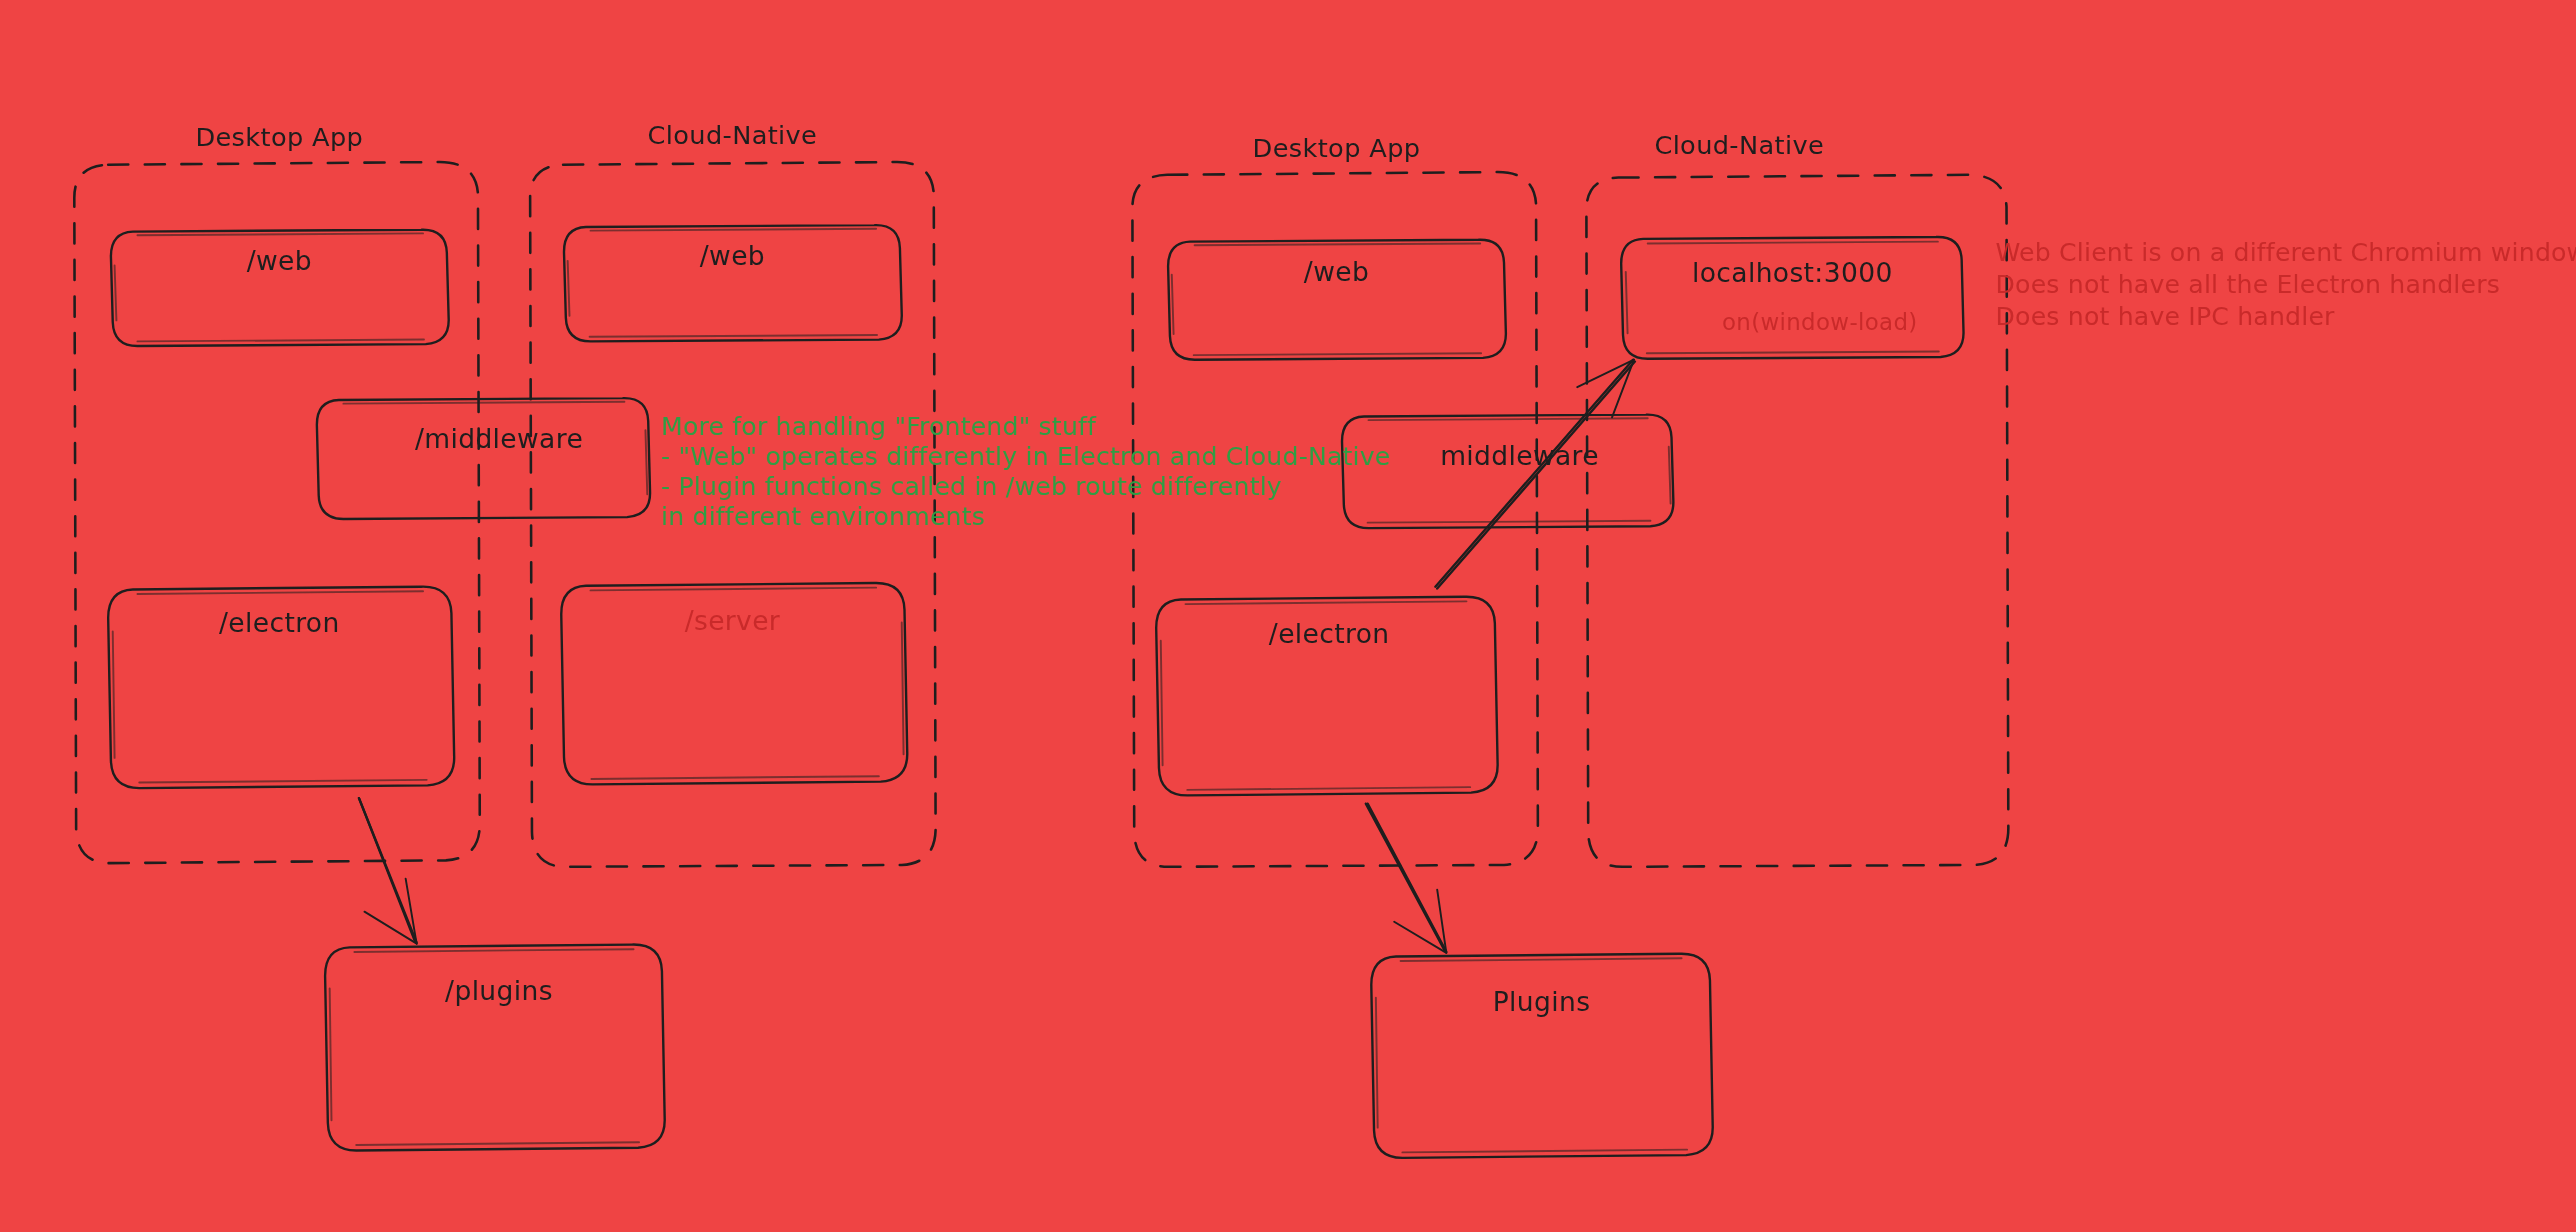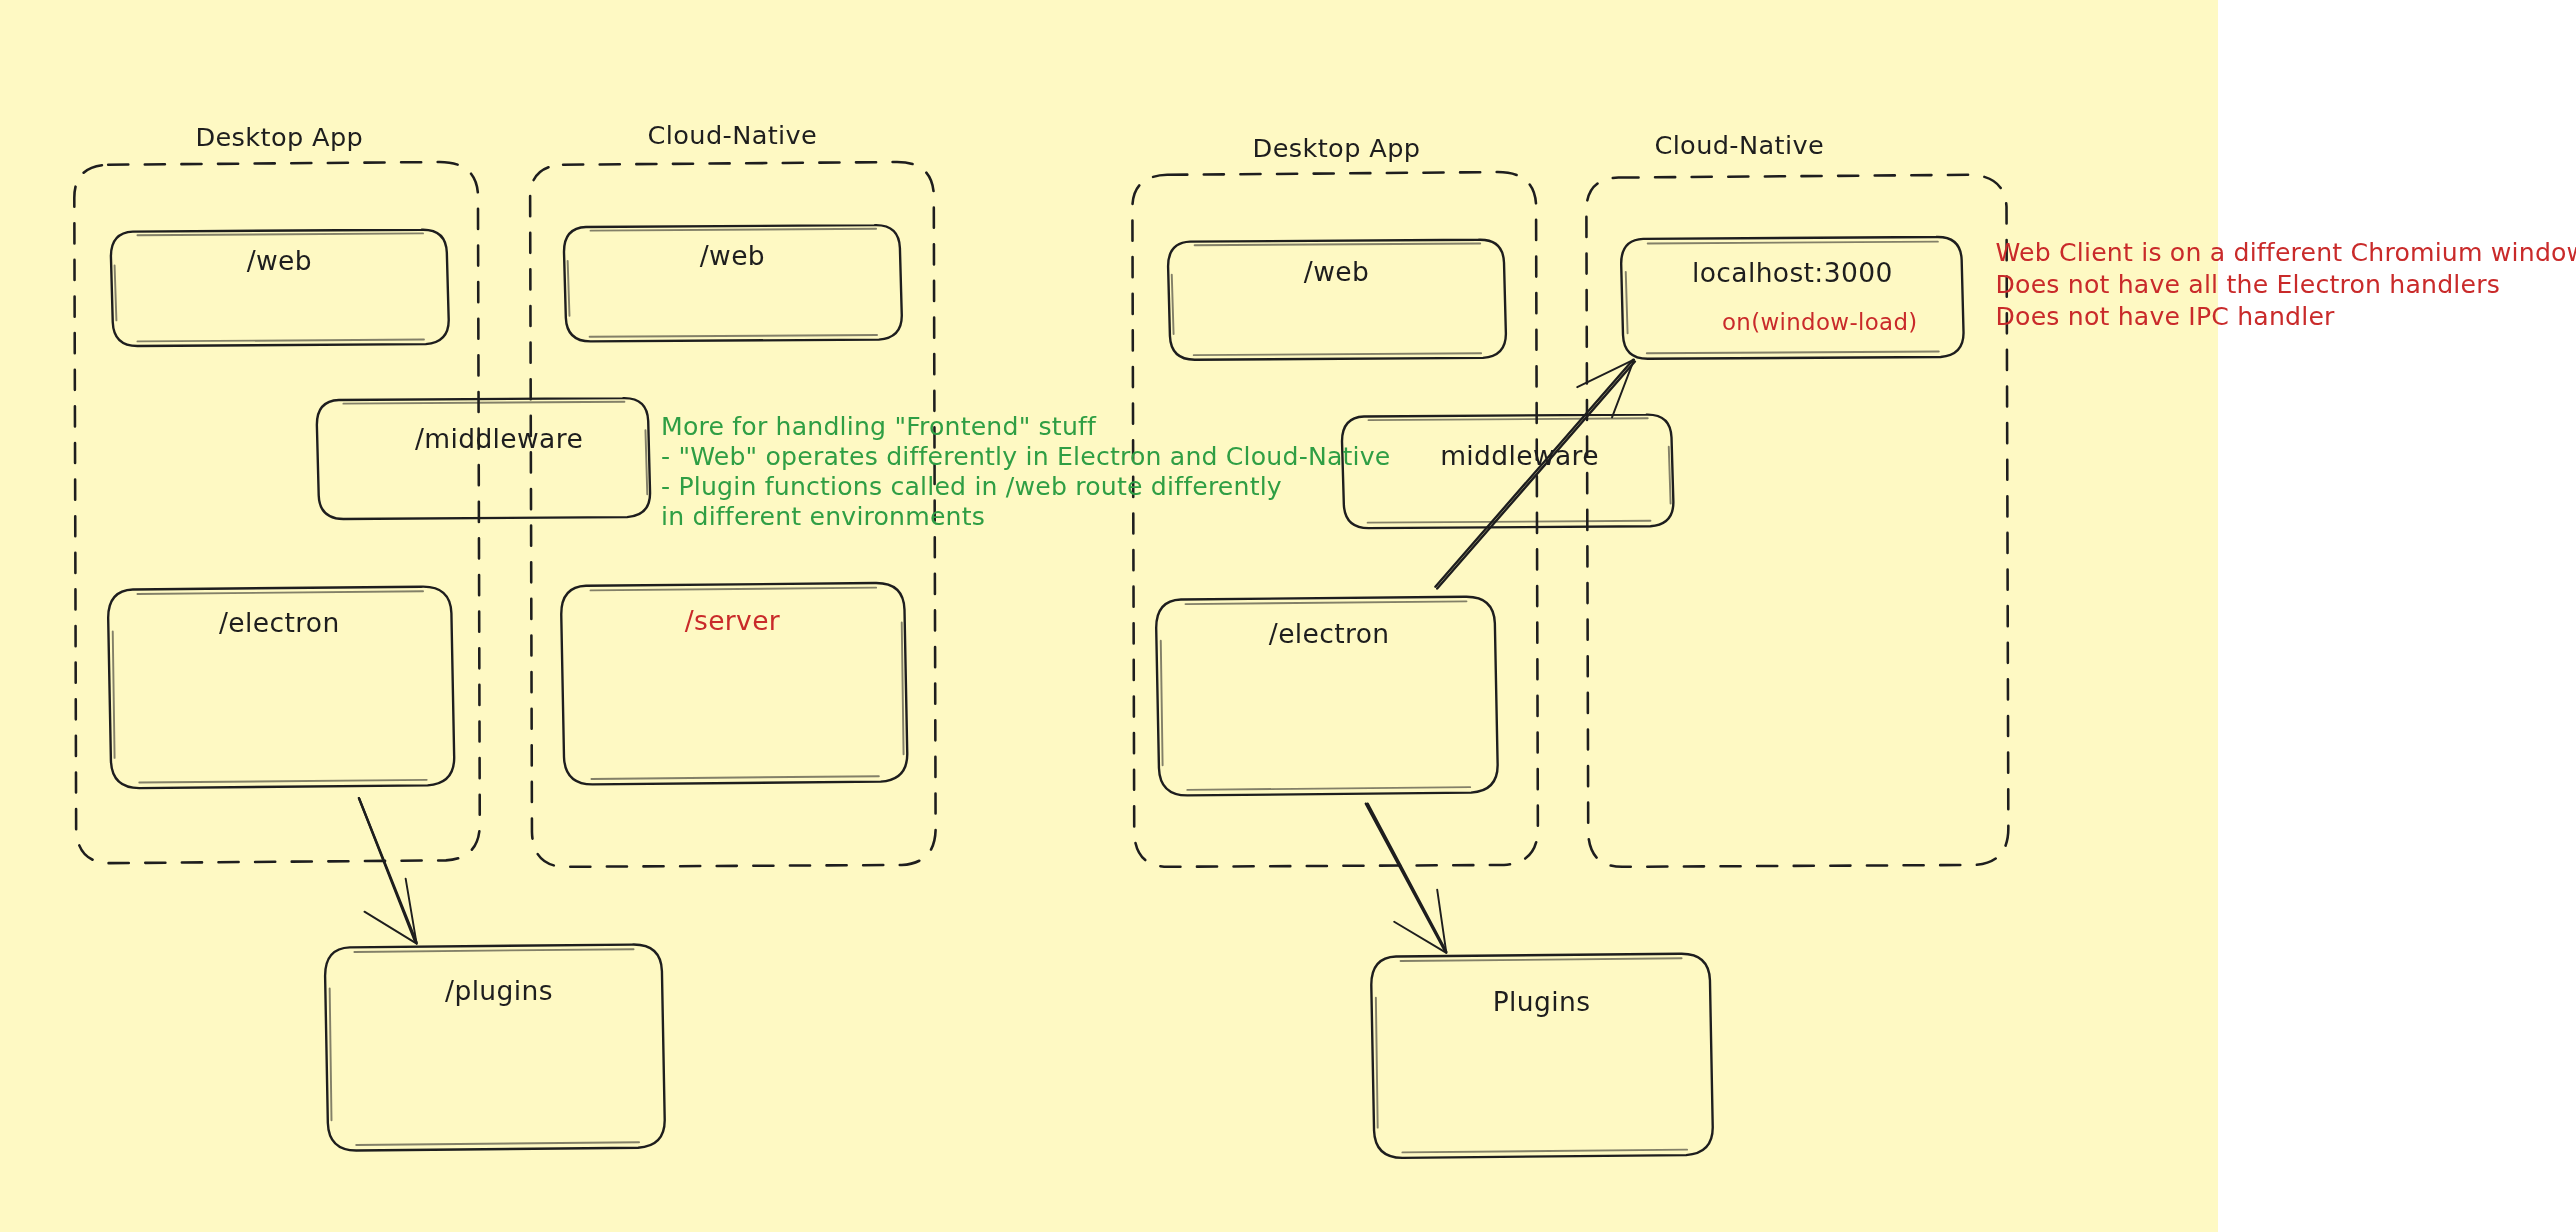--- a/index.html
+++ b/index.html
@@ -9,23 +9,23 @@
     background: #ffffff;
   }
   body {
     width: 2576px;
     height: 1232px;
     overflow: hidden;
     font-family: "DejaVu Sans", sans-serif;
   }
   #canvas {
     position: relative;
-    width: 2218px;
+    width: 2576px;
     height: 1232px;
-    background: #fef9c3;
+    background: #ef4444;
   }
   svg.layer {
     position: absolute;
     left: 0;
     top: 0;
     width: 2576px;
     height: 1232px;
   }
   .hand-text {
     font-family: "DejaVu Sans", sans-serif;

